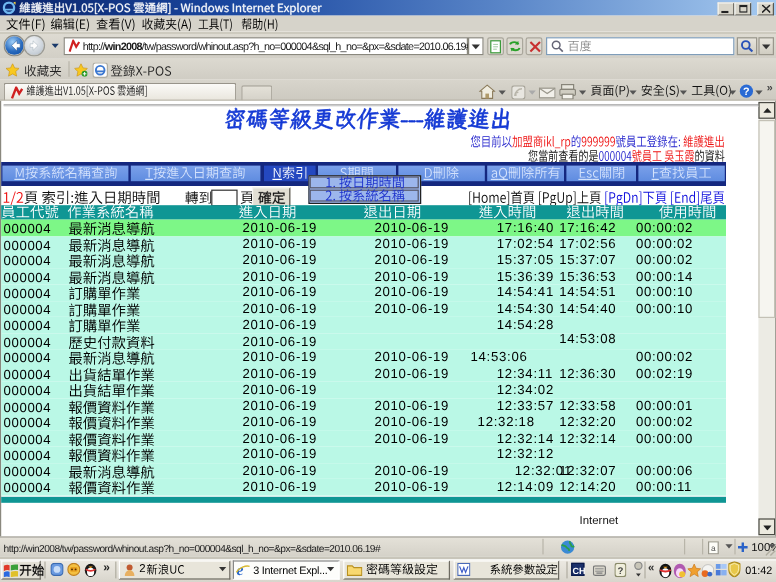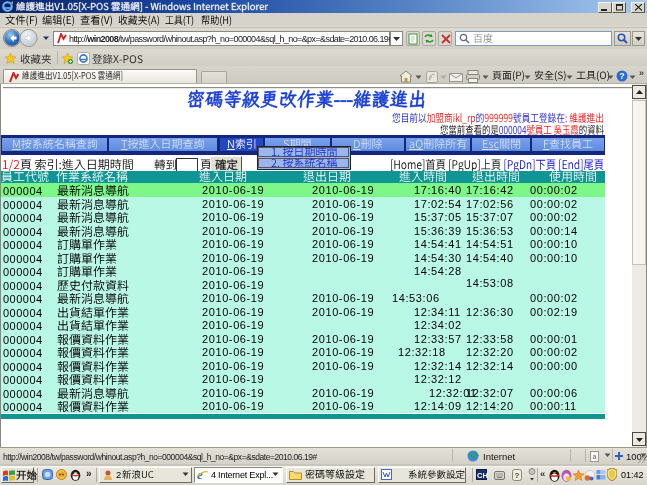--- a/index.html
+++ b/index.html
@@ -1089,21 +1089,21 @@
 <div style="position:absolute;left:0;top:447px;width:647px;height:17px;background:linear-gradient(#e4e1d8,#d4d1c8);border-top:1px solid #9a978c"></div>
 <div style="position:absolute;left:3px;top:452px;font:400 8.5px 'Liberation Sans',sans-serif;color:#222;letter-spacing:-0.45px;white-space:pre;line-height:10.5px">http://win2008/tw/password/whinout.asp?h_no=000004&amp;sql_h_no=&amp;px=&amp;sdate=2010.06.19#</div>
 <div style="position:absolute;left:452px;top:449px;width:1px;height:13px;background:#b8b5a9"></div>
 <div style="position:absolute;left:570px;top:449px;width:1px;height:13px;background:#b8b5a9"></div>
 <div style="position:absolute;left:585px;top:449px;width:1px;height:13px;background:#b8b5a9"></div>
 <div style="position:absolute;left:612px;top:449px;width:1px;height:13px;background:#b8b5a9"></div>
 <svg style="position:absolute;left:467px;top:450px;" width="12" height="12" viewBox="0 0 12 12">
     <circle cx="6" cy="6" r="5.5" fill="#3a8ad4"></circle>
     <path d="M1 4c2 1.5 3 .5 4 2s3 1 2 3M8 1c-1 2 1 2 1 3.5s2 1 2.5.5" stroke="#2aa04a" stroke-width="1.5" fill="none"></path>
   </svg>
-<div style="position:absolute;left:483px;top:451px;font:400 9.5px 'Liberation Sans',sans-serif;color:#111;white-space:pre;line-height:11.5px">Internet</div>
+<div style="position:absolute;left:483px;top:429px;font:400 9.5px 'Liberation Sans',sans-serif;color:#111;white-space:pre;line-height:11.5px">Internet</div>
 <svg style="position:absolute;left:590px;top:451px;" width="12" height="11" viewBox="0 0 12 11">
     <rect x="0.5" y="0.5" width="8" height="10" fill="#fdfdf8" stroke="#9a988c"></rect>
     <text x="4.5" y="8" font-size="7" font-family="Liberation Sans" fill="#555" text-anchor="middle">a</text>
   </svg>
 <svg style="position:absolute;left:604px;top:453px;" width="7" height="5" viewBox="0 0 7 5">
     <path d="M0.5 0.5l3 3.5 3-3.5z" fill="#555"></path>
   </svg>
 <svg style="position:absolute;left:614px;top:451px;" width="11" height="11" viewBox="0 0 11 11">
     <path d="M5 1v8M1 5h8" stroke="#2a62c8" stroke-width="2"></path>
   </svg>
@@ -1167,21 +1167,21 @@
     </g>
   </svg>
 <svg style="position:absolute;left:182px;top:472px;" width="7" height="5" viewBox="0 0 7 5">
     <path d="M0.5 0.5l3 3.5 3-3.5z" fill="#333"></path>
   </svg>
 <div style="position:absolute;left:194px;top:467px;width:89px;height:16px;background:#fdfdfb;border:1px solid;border-color:#888 #fff #fff #888"></div>
 <div style="position:absolute;left:197px;top:467px;width:11px;height:13px;font:italic 700 13px 'Liberation Serif',serif;color:#2a68cc">e</div>
 <svg style="position:absolute;left:196px;top:469px;" width="13" height="11" viewBox="0 0 13 11">
     <path d="M1 8c2-4 8-6 11-5" stroke="#d8b830" stroke-width="1.2" fill="none"></path>
   </svg>
-<div style="position:absolute;left:211px;top:470px;font:400 9px 'Liberation Sans',sans-serif;color:#000;letter-spacing:-0.20px;white-space:pre;line-height:11px">4 Internet Expl...</div>
+<div style="position:absolute;left:211px;top:470px;font:400 9px 'Liberation Sans',sans-serif;color:#000;letter-spacing:-0.20px;white-space:pre;line-height:11px">3 Internet Expl...</div>
 <svg style="position:absolute;left:272px;top:472px;" width="7" height="5" viewBox="0 0 7 5">
     <path d="M0.5 0.5l3 3.5 3-3.5z" fill="#333"></path>
   </svg>
 <div style="position:absolute;left:286px;top:467px;width:89px;height:16px;background:#e8e5da;border:1px solid;border-color:#fff #6d6a61 #6d6a61 #fff"></div>
 <svg style="position:absolute;left:289px;top:470px;" width="13" height="10" viewBox="0 0 13 10">
     <path d="M0.5 1.5h4l1.5 1.5h6.5v6.5h-12z" fill="#f8d870" stroke="#b89020"></path>
   </svg>
 <svg style="position:absolute;left:305.0px;top:469px;overflow:visible;" width="62" height="15">
     <g transform="translate(0,9) scale(1,1)">
       <g fill="#000" transform="scale(0.01) scale(1,-1)">

